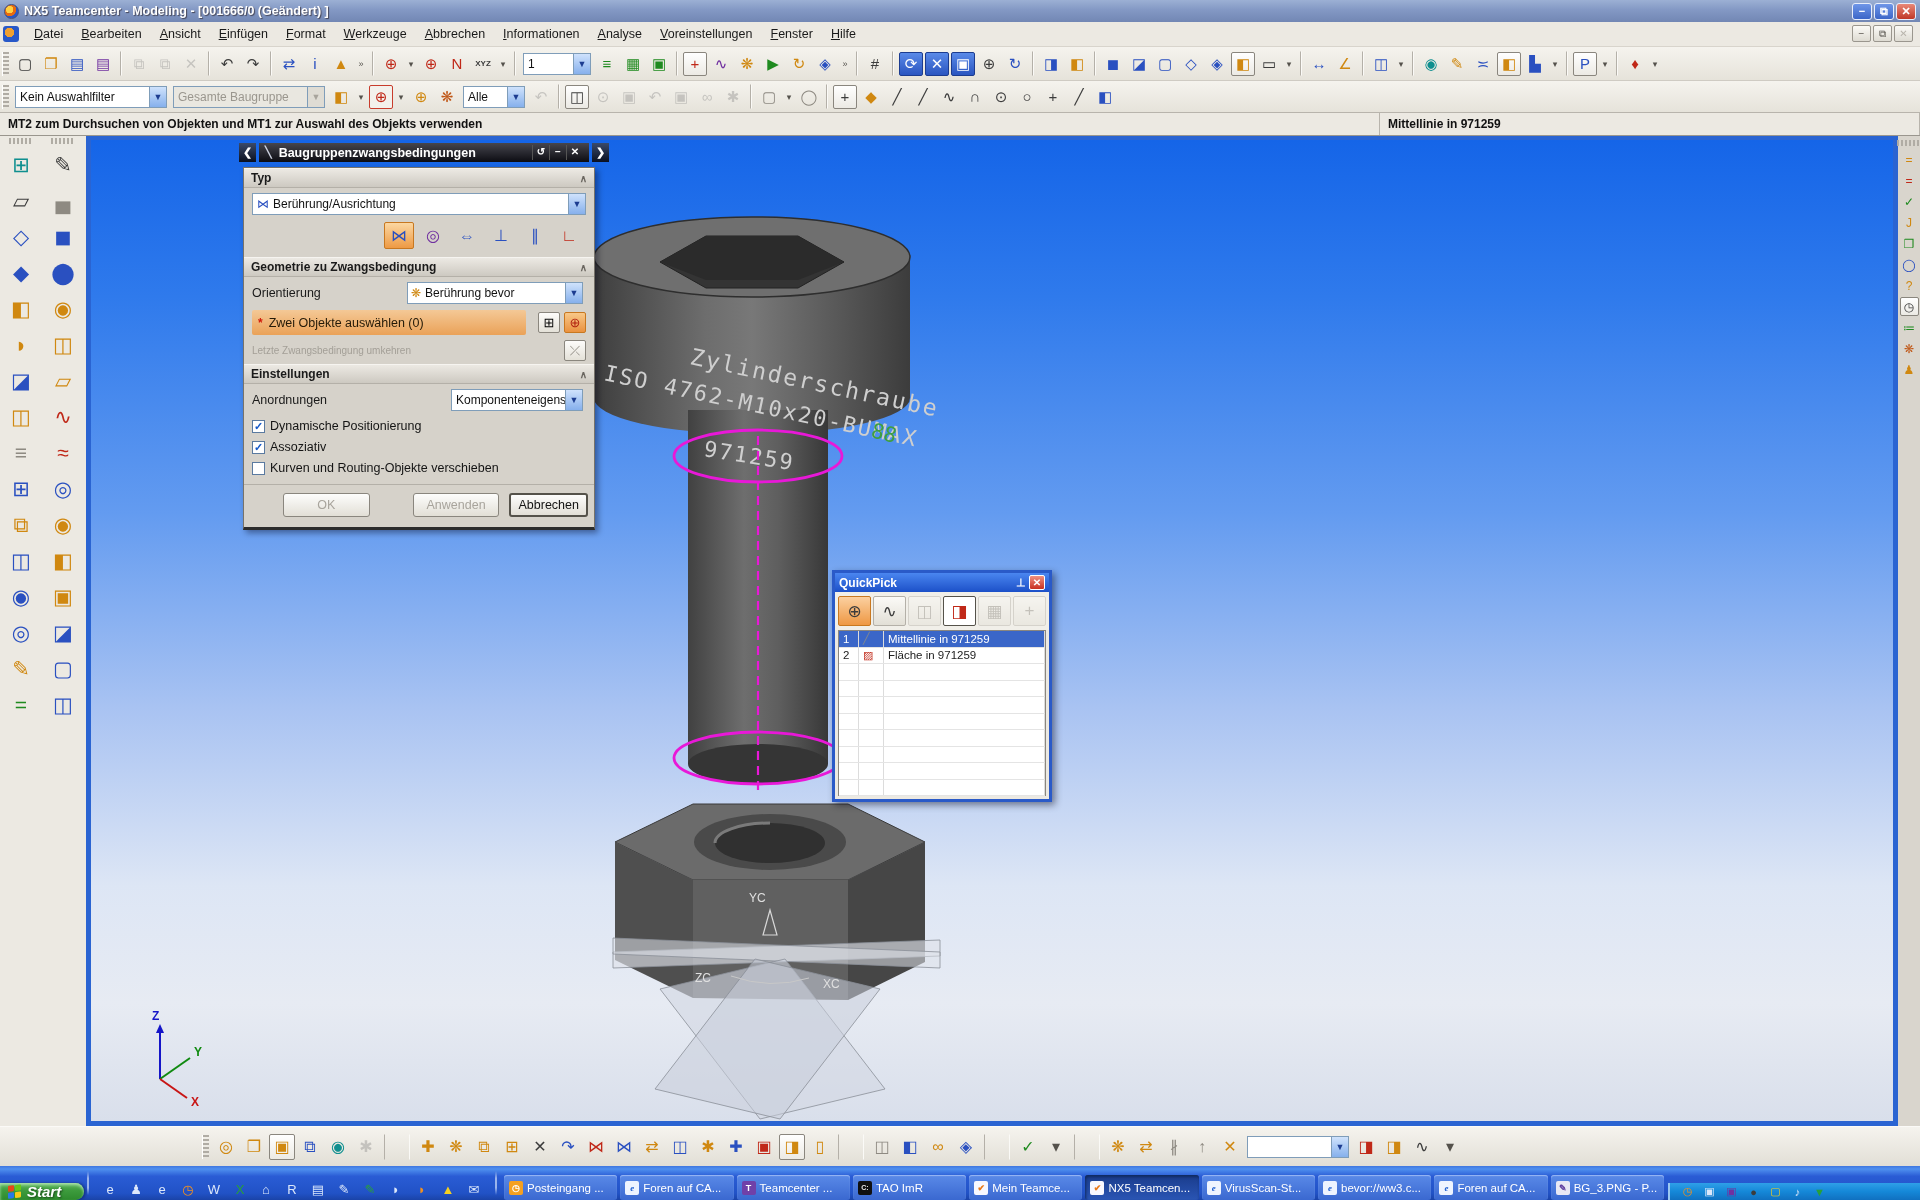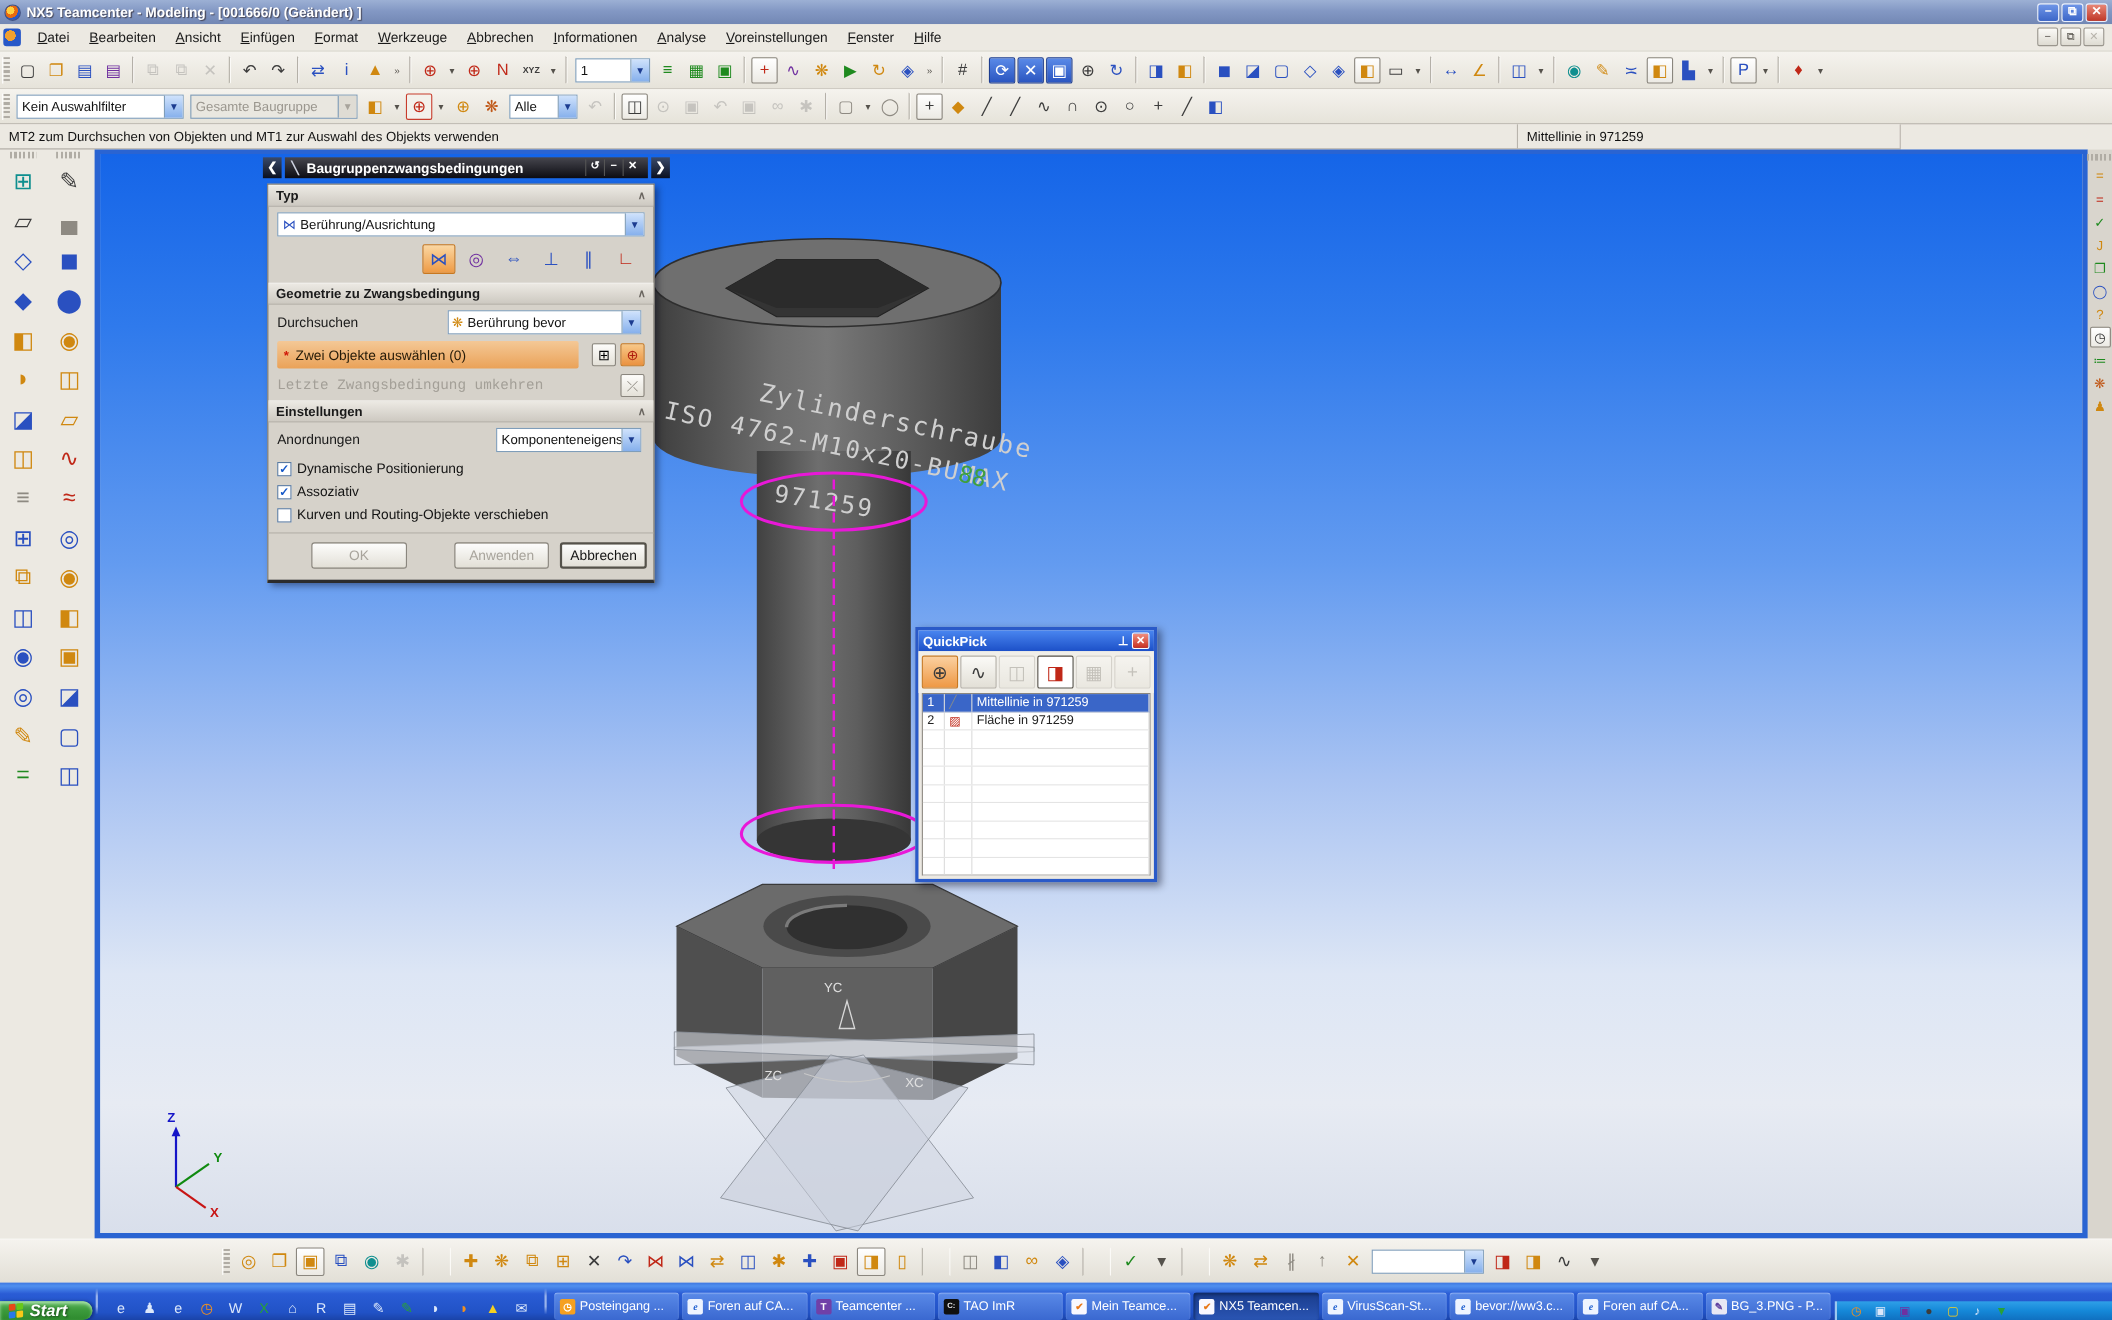--- a/index.html
+++ b/index.html
@@ -55,22 +55,22 @@
   .multi{color:#c05818} .white{color:#fff} .lt{color:#dce8fb} .qly{color:#f5d020} .qlg{color:#28a038} .qlo{color:#f09020}
   .dd { height:22px; background:#fff; border:1px solid #7f9db9; display:inline-flex; align-items:center;
     font-size:12px; color:#111; margin:0 3px; flex:0 0 auto; }
   .dd span.val { padding:0 4px; overflow:hidden; white-space:nowrap; flex:1; }
   .dd .arrow { width:17px; height:20px; background:linear-gradient(180deg,#cfe2fc,#86b0ec);
     border-left:1px solid #7f9db9; color:#1c3c90; font-size:9px; display:flex; align-items:center; justify-content:center; }
   .dd.dis { background:#e9e7e0; color:#9a968e; }
   .dd.dis .arrow { background:#dfdcd4; color:#a8a49c; }
 
   
-  #promptbar { position:absolute; left:0; top:113px; width:1728px; height:23px;
-    background:#ece9e2; border-bottom:1px solid #9a968e; display:flex; }
+  #promptbar { position:absolute; left:0; top:113px; width:1920px; height:23px;
+    background:#ece9e2; border-bottom:1px solid #9a968e; display:flex;font-weight:bold; }
   #promptbar .cell { border-right:1px solid #b8b4ac; display:flex; align-items:center; padding:0 8px;
     font-size:12px; color:#111; white-space:nowrap; }
   #prompt-left { flex:0 0 1380px; }
   #prompt-right { flex:1; }
 
   
   #main { position:absolute; left:0; top:136px; width:1920px; height:990px; background:#ece9e2; }
   #leftbar { position:absolute; left:0; top:0; width:86px; height:100%; display:flex; }
   .vcol { width:42px; display:flex; flex-direction:column; align-items:center; padding-top:2px; }
   .vhandle { width:24px; height:6px; margin-bottom:3px;
@@ -108,21 +108,21 @@
   .ticn { width:30px; height:27px; display:flex; align-items:center; justify-content:center; font-size:16px; border-radius:2px; }
   .ticn.selected { background:linear-gradient(180deg,#fbd7a2,#ee9a44); border:1px solid #c87820; }
   .reqrow { margin:2px 8px; height:25px; border-radius:2px;
     background:linear-gradient(180deg,#f4c896,#eaa258); display:flex; align-items:center; padding:0 6px; gap:6px; }
   .reqrow .star { color:#d01808; font-weight:bold; }
   .reqrow .rtext { font-size:12.5px; color:#241a08; flex:1; }
   .sqbtn { width:22px; height:21px; border:1px solid #8a867e; border-radius:2px;
     background:linear-gradient(180deg,#fdfcfa,#e4e1d8); font-size:13px; display:flex; align-items:center; justify-content:center; }
   .sqbtn.on { background:linear-gradient(180deg,#f8c888,#ea9240); border-color:#c87820; color:#b02010; }
   .dimrow { display:flex; align-items:center; padding:3px 8px; }
-  .dimrow .dtext { color:#a39f97; font-size:13px; flex:1;font-family:Liberation Mono, monospace; }
+  .dimrow .dtext { color:#a39f97; font-size:10px; flex:1; }
   .cbrow { display:flex; align-items:center; gap:5px; padding:4px 8px 3px; font-size:12.5px; color:#141414; }
   .cb { width:13px; height:13px; background:#fff; border:1px solid #5a7aa0; display:inline-flex;
     align-items:center; justify-content:center; font-size:11px; }
   .cb.checked::after { content:"✓"; color:#1558c8; font-weight:bold; }
   .btnrow { display:flex; justify-content:center; gap:10px; border-top:1px solid #b4b0a8; margin-top:6px; padding:8px 6px 4px; }
   .nxbtn { width:102px; height:24px; border:1px solid #8a867e; border-radius:3px;
     background:linear-gradient(180deg,#fdfdfc,#e2dfd6); font-size:12.5px; color:#141414;
     display:flex; align-items:center; justify-content:center; }
   .nxbtn.dis { color:#a8a49c;margin-left:33px; }
   .nxbtn.def { border:2px solid #55524a; width:92px; font-weight:normal; }
@@ -409,21 +409,21 @@
             <span class="ticn blue">⇔</span>
             <span class="ticn blue">⊥</span>
             <span class="ticn blue">∥</span>
             <span class="ticn red">∟</span>
           </div>
         <div class="sect-hd">
           <span>Geometrie zu Zwangsbedingung</span>
           <span class="chev">∧</span>
         </div>
         <div class="drow">
-          <span class="lab">Durchsuchen</span>
+          <span class="lab">Orientierung</span>
           <span class="dd" style="width:176px">
             <span class="gold" style="padding-left:3px">❋</span>
             <span class="val">Berührung bevor</span>
             <span class="arrow">▼</span>
           </span>
         </div>
         <div style="display:flex; align-items:center; gap:4px; padding-right:8px">
           <span class="reqrow" style="flex:1">
             <span class="star">*</span>
             <span class="rtext">Zwei Objekte auswählen (0)</span>

